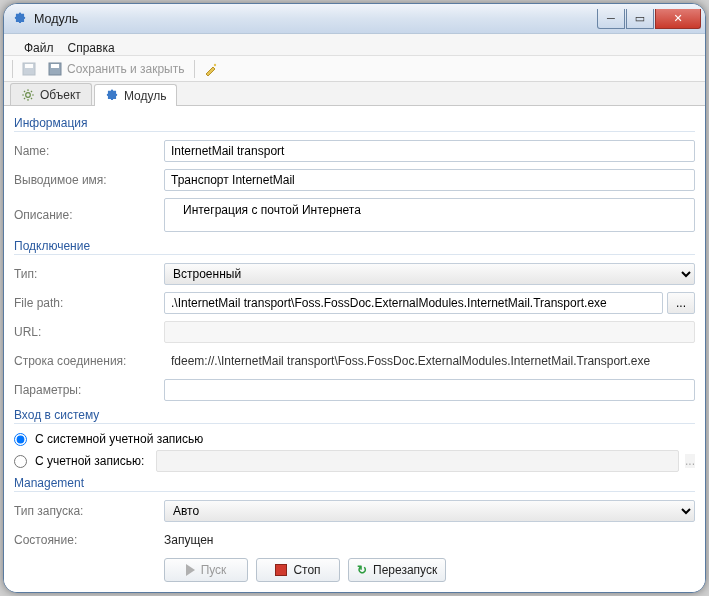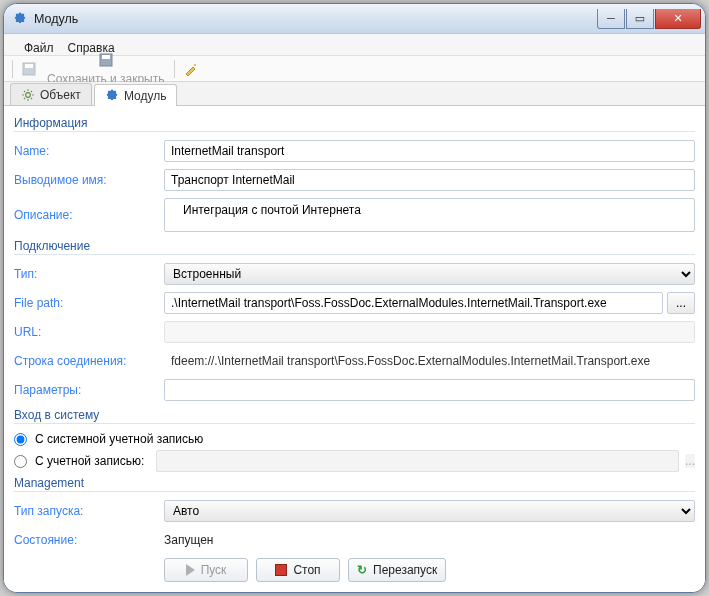--- a/index.html
+++ b/index.html
@@ -13,33 +13,33 @@
 .win-controls { display: flex; height: 20px; margin-right: 4px; gap: 1px; }
 .win-btn { width: 28px; height: 20px; display: flex; align-items: center; justify-content: center; border: 1px solid #6a85a5; border-top: none; background: linear-gradient(#e8eef6, #cad9eb); font-size: 11px; color: #333; cursor: pointer; }
 .win-btn.min { border-bottom-left-radius: 3px; }
 .win-btn.close { width: 46px; background: linear-gradient(#e07a72, #c93a2c); color: #fff; border-color: #9a3028; border-bottom-right-radius: 3px; }
 
 .menubar { height: 22px; padding: 0 20px; display: flex; align-items: flex-end; gap: 14px; background: #f6f6f6; border-bottom: 1px solid #e0e0e0; }
 .menubar span { color: #222; cursor: pointer; }
 
 .toolbar { height: 26px; padding: 0 6px; display: flex; align-items: center; gap: 4px; border-bottom: 1px solid #d8d8d8; background: #fafafa; }
 .tb-btn { width: 20px; height: 20px; display: flex; align-items: center; justify-content: center; opacity: 0.5; }
-.tb-save { display: flex; align-items: center; gap: 4px; color: #9a9a9a; padding: 2px 4px; flex-direction: column; }
+.tb-save { display: flex; align-items: center; gap: 4px; color: #9a9a9a; padding: 2px 4px; }
 .tb-sep { width: 1px; height: 18px; background: #d0d0d0; margin: 0 2px; }
 .tb-last { opacity: 1; }
 
 .tabs { height: 24px; display: flex; align-items: flex-end; padding-left: 6px; background: #f3f3f3; border-bottom: 1px solid #c8c8c8; }
 .tab { height: 22px; padding: 0 10px; display: flex; align-items: center; gap: 5px; border: 1px solid #c8c8c8; border-bottom: none; background: #ebebeb; border-top-left-radius: 3px; border-top-right-radius: 3px; margin-right: 2px; cursor: pointer; color: #333; }
 .tab.active { background: #fff; position: relative; top: 1px; }
 
 .content { flex: 1; padding: 6px 10px 10px; overflow: auto; background: #fff; }
 .group-label { color: #2a5aa0; font-size: 12px; margin: 4px 0 8px; border-bottom: 1px solid #dbe5f0; padding-bottom: 1px; }
 
 .row { display: flex; align-items: center; margin-bottom: 7px; min-height: 22px; }
-.row .lbl { width: 150px; color: #3b82f6; padding-right: 6px; }
+.row .lbl { width: 150px; color: #737373; padding-right: 6px; }
 .row input.text, .row textarea, .row .readonly {
   flex: 1; height: 22px; border: 1px solid #c3ceda; border-radius: 2px; padding: 2px 6px; font: inherit; background: #fff;
 }
 .row textarea { height: 34px; resize: none; padding: 4px 18px; }
 .row .field-focus { border-color: #5a92d6; }
 
 .row select { flex: 1; height: 22px; border: 1px solid #c3ceda; border-radius: 2px; background: linear-gradient(#fbfbfb,#e7e7e7); font: inherit; padding: 0 4px; }
 .row .readonly { background: #f7f7f7; border-color: #e2e2e2; color: #333; display: flex; align-items: center; }
 .row .browse { width: 28px; height: 22px; margin-left: 4px; border: 1px solid #c3ceda; border-radius: 2px; background: linear-gradient(#fbfbfb,#eaeaea); cursor: pointer; display: flex; align-items: center; justify-content: center; }
 

